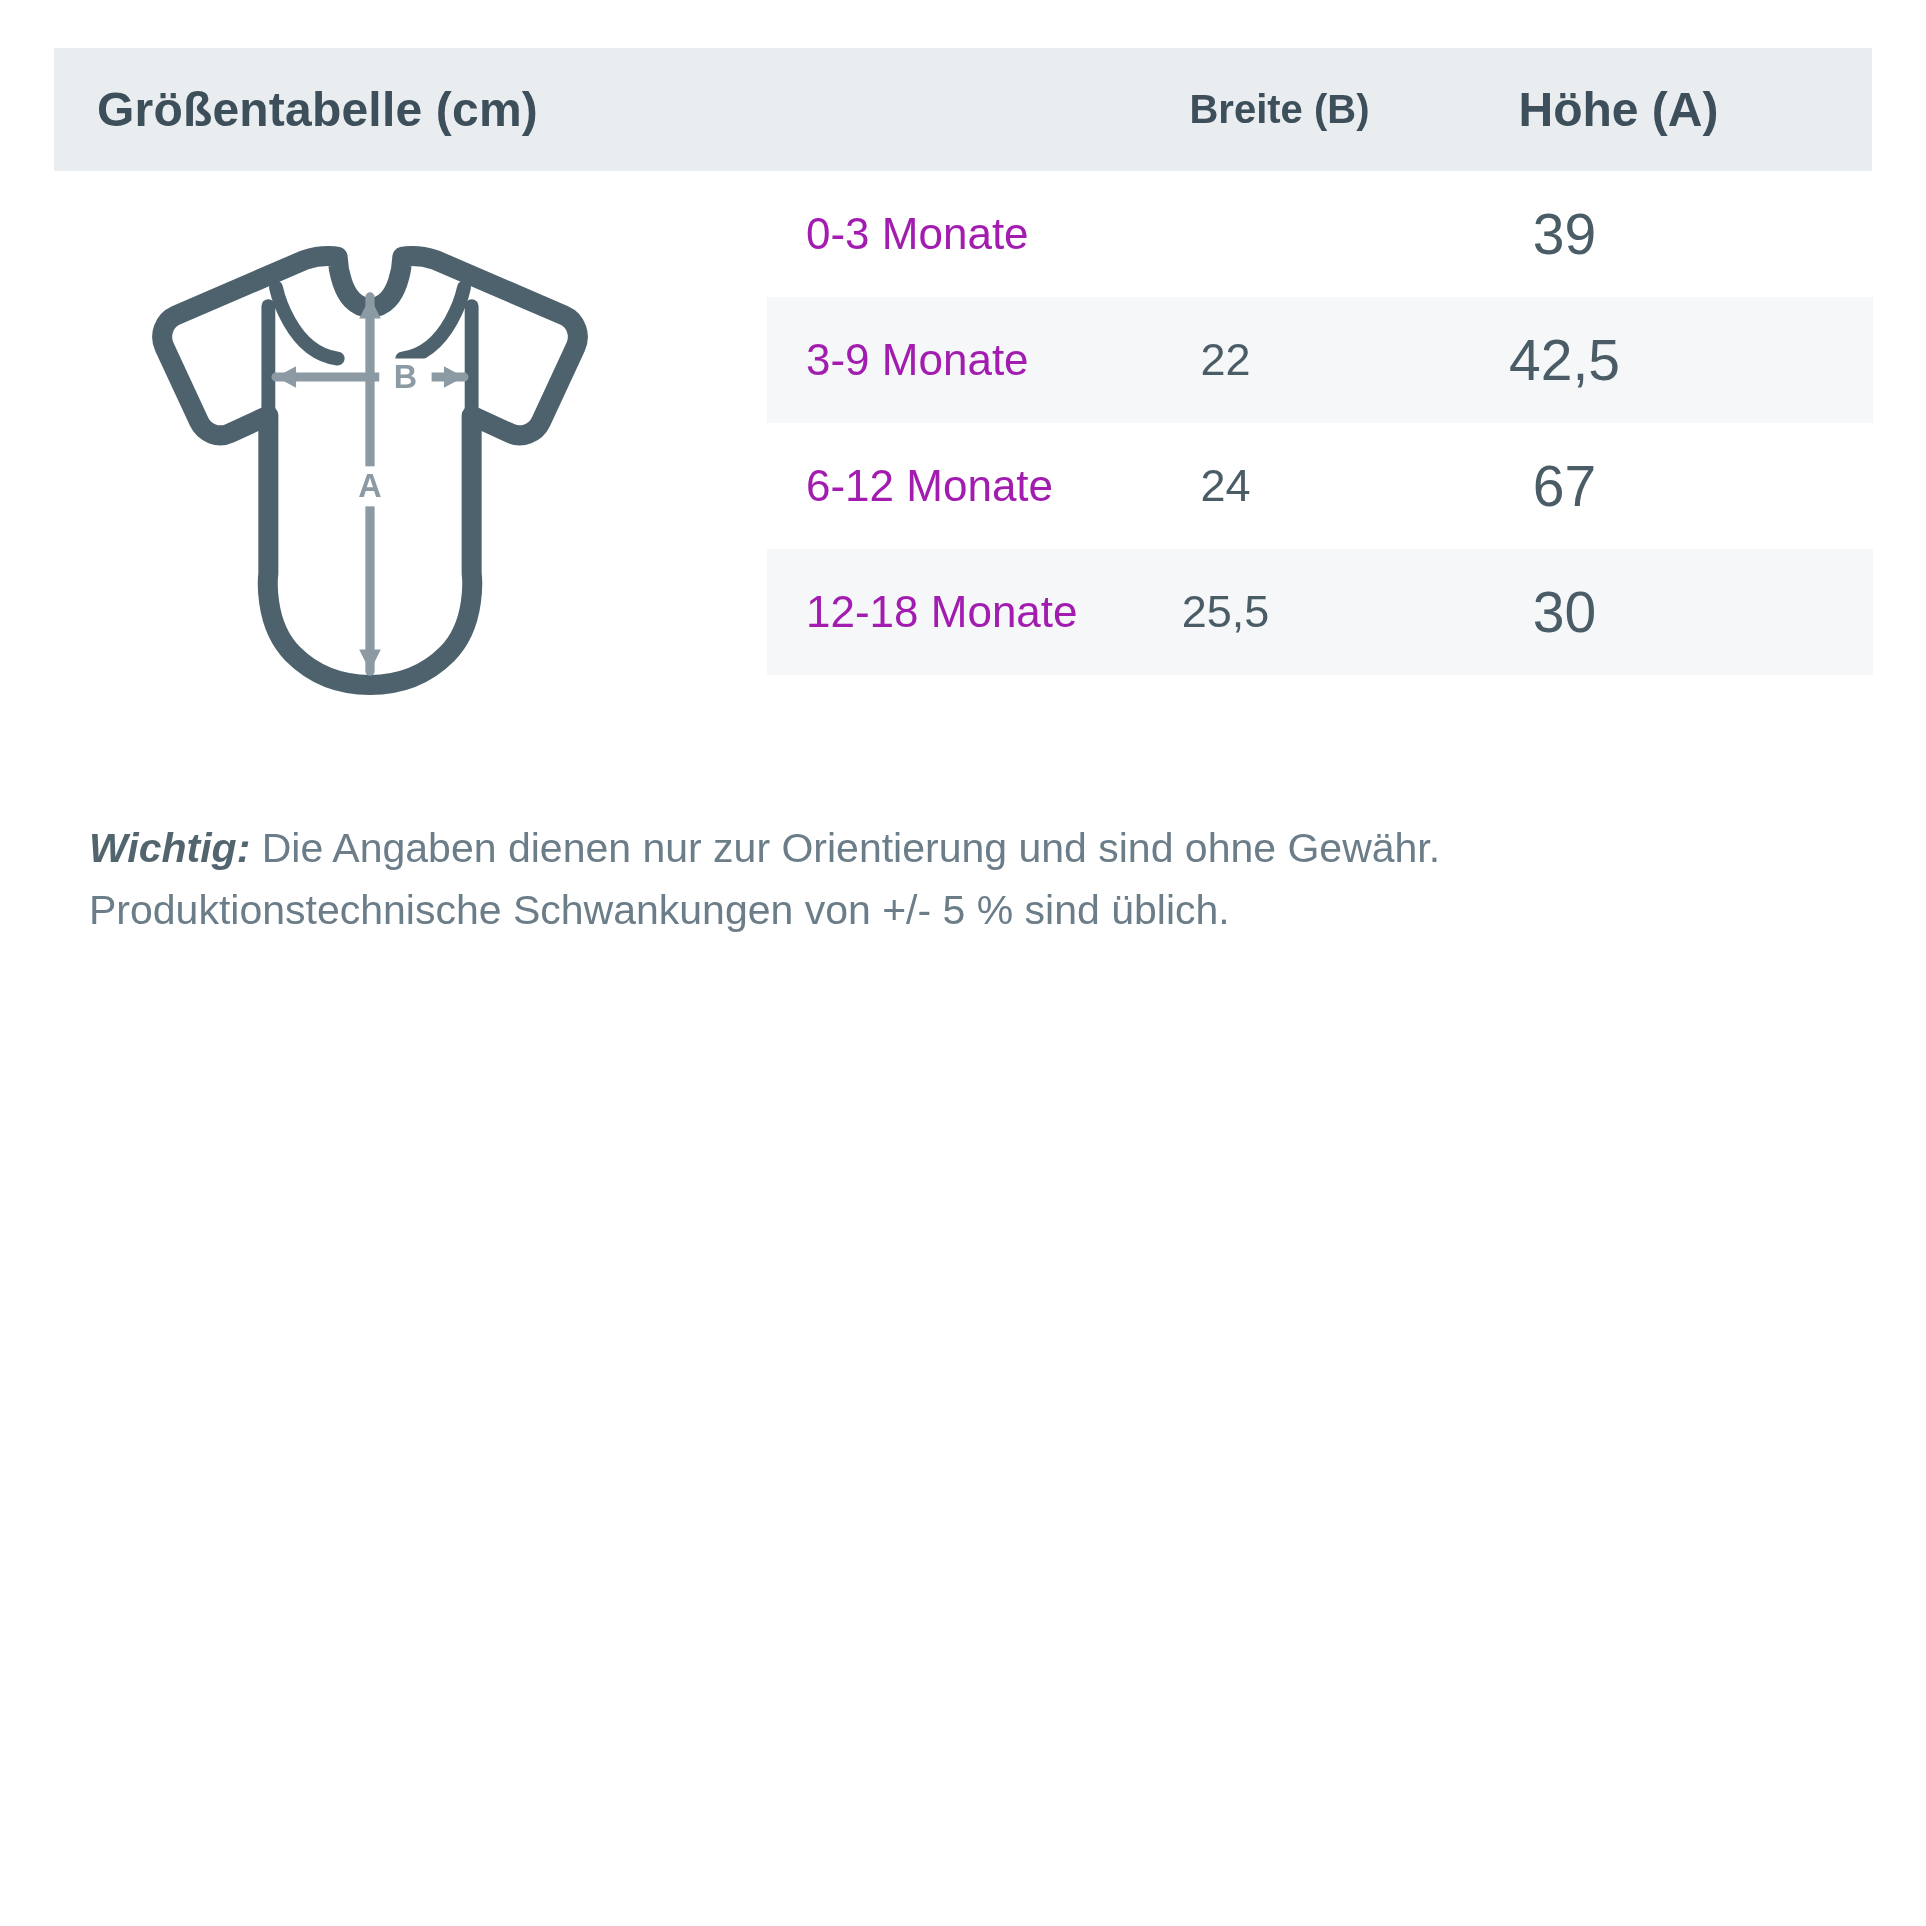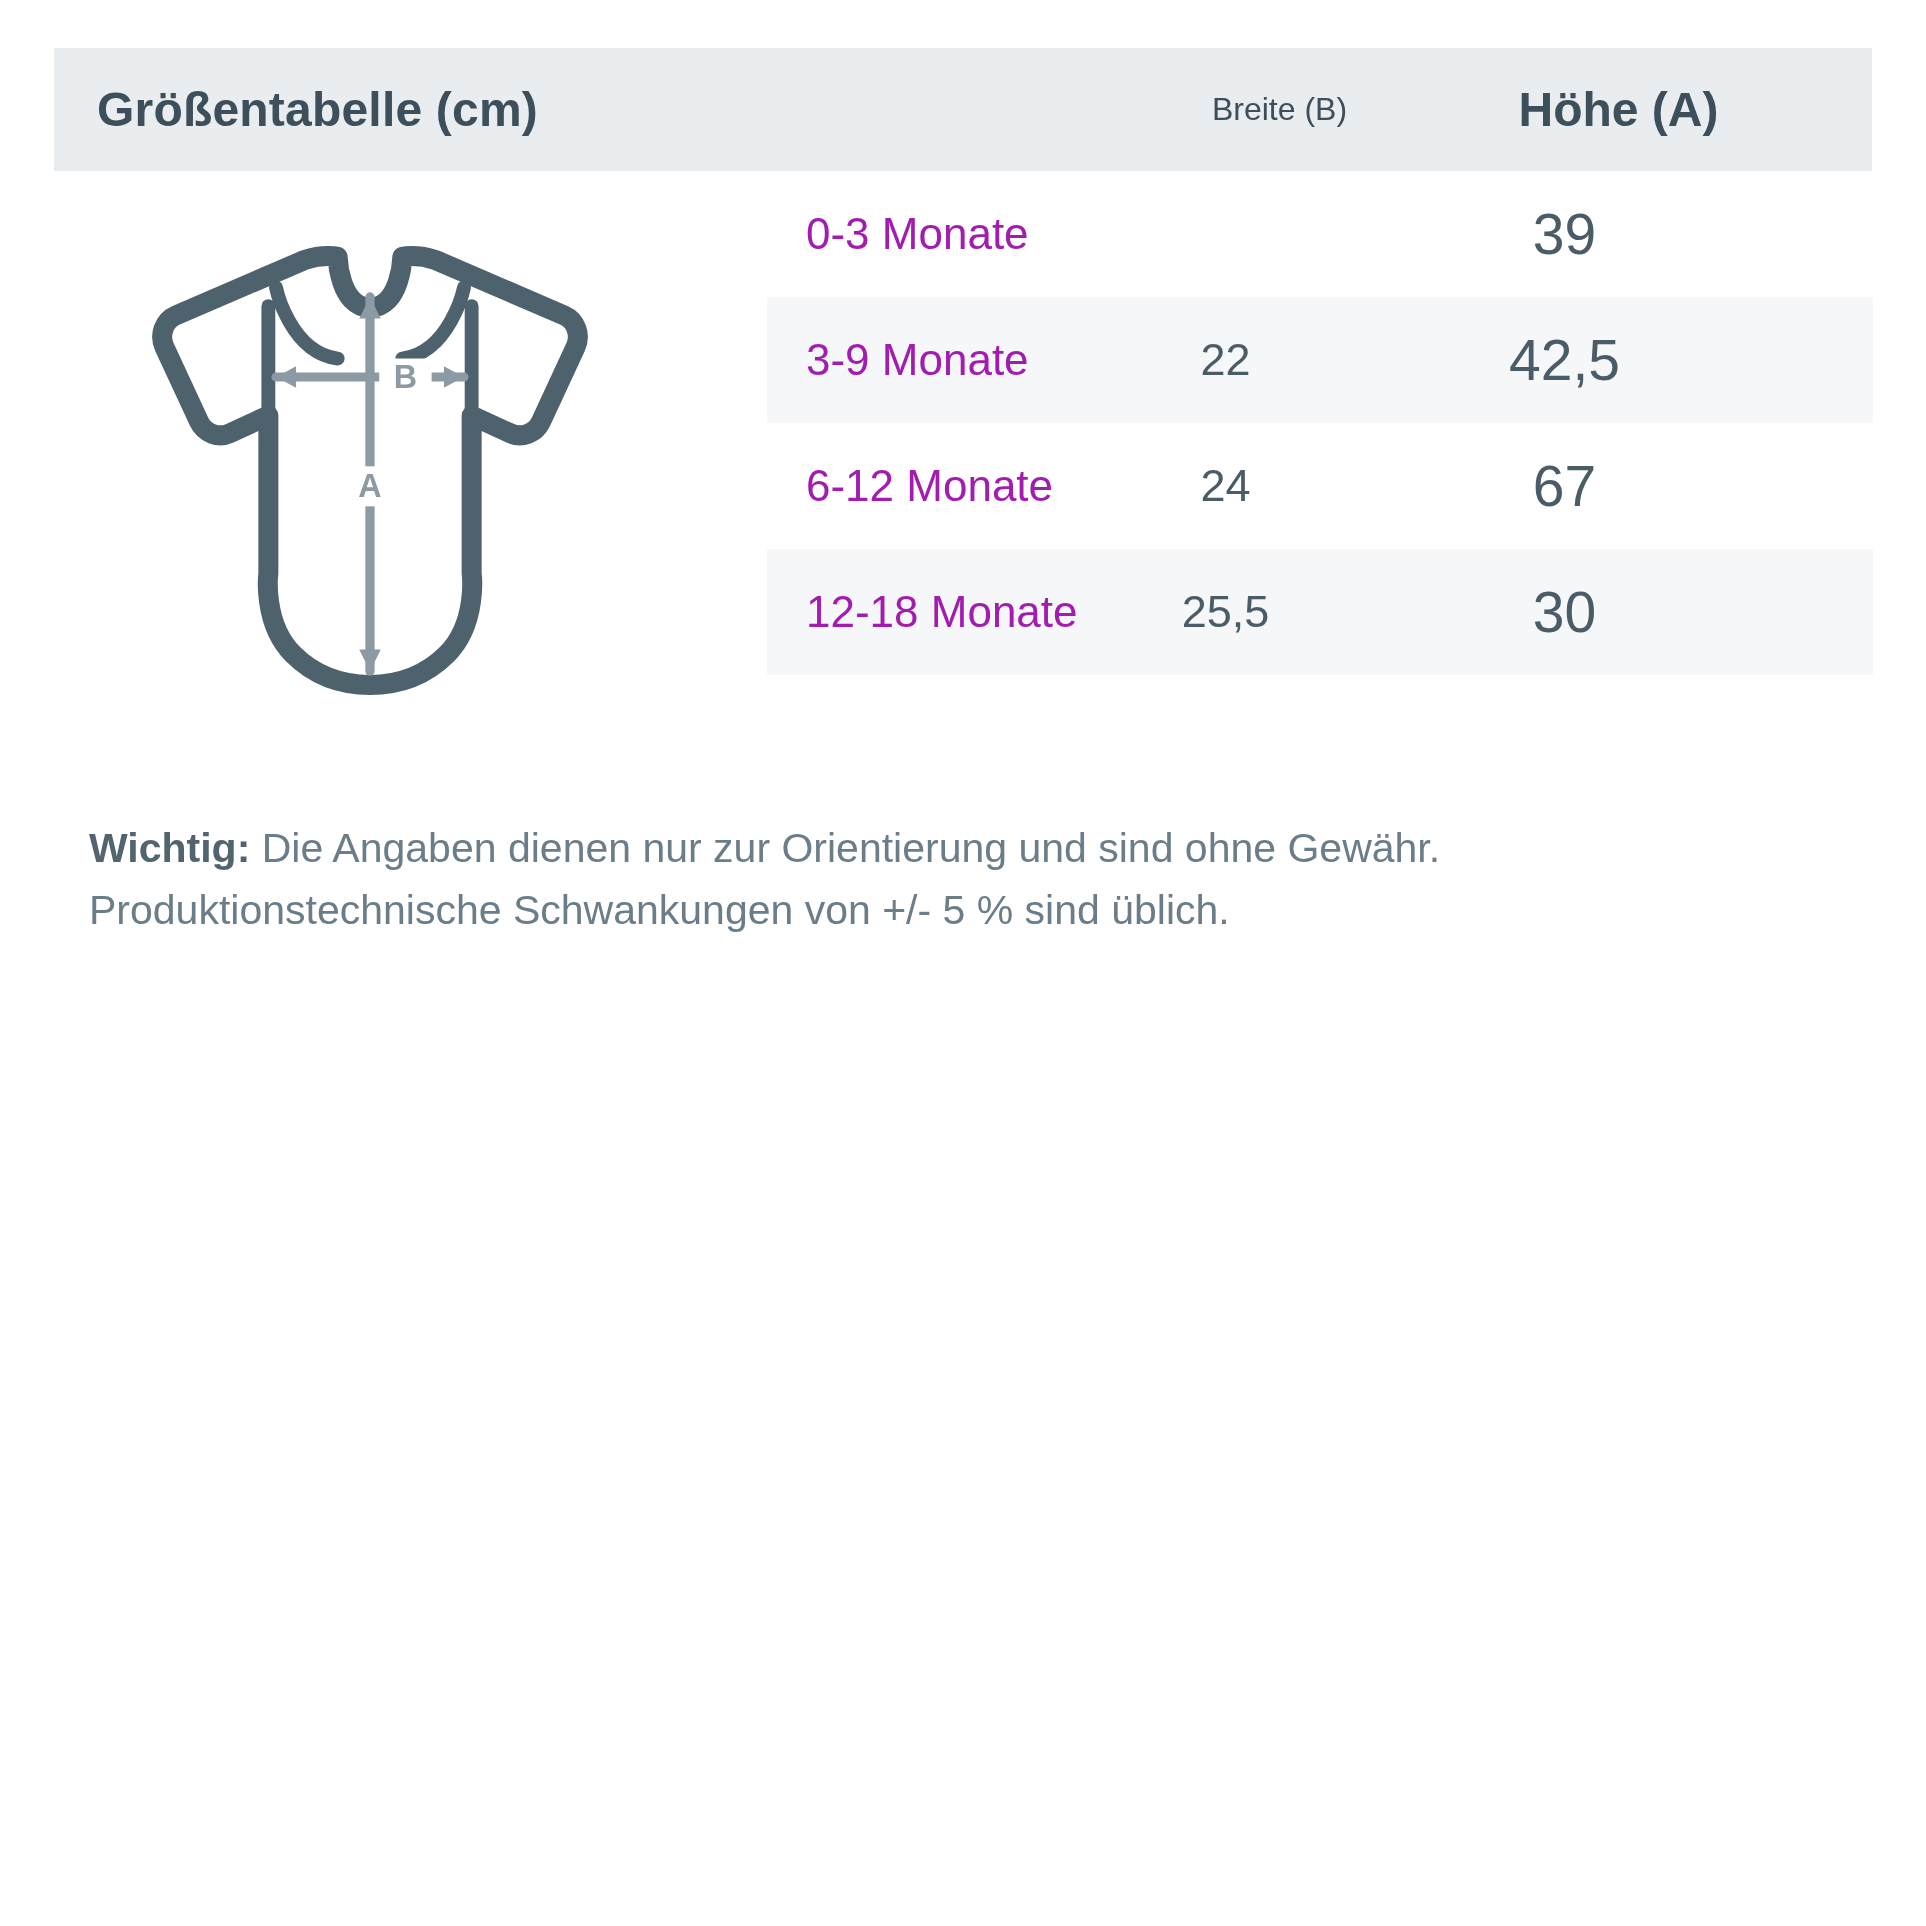--- a/index.html
+++ b/index.html
@@ -41,22 +41,22 @@
     font-weight: bold;
     color: #3d4f5a;
     letter-spacing: 0.2px;
     white-space: nowrap;
   }
   .header-col-b {
     position: absolute;
     left: 1079px;
     width: 293px;
     text-align: center;
-    font-size: 32px;
-    font-weight: normal;
+    font-size: 40px;
+    font-weight: bold;
     color: #3d4f5a;
     white-space: nowrap;
   }
   .header-col-a {
     position: absolute;
     left: 1418px;
     width: 293px;
     text-align: center;
     font-size: 48px;
     font-weight: bold;
@@ -120,20 +120,21 @@
     left: 89px;
     top: 817px;
     width: 1772px;
     font-size: 41px;
     line-height: 1.52;
     color: #6b7d88;
   }
   .note b {
     color: #52656f;
     font-weight: bold;
+    font-style: italic;
   }
 </style>
 </head>
 <body>
 
 <div class="page">
 
   <div class="header">
     <div class="header-title">Größentabelle (cm)</div>
     <div class="header-col-b">Breite (B)</div>

